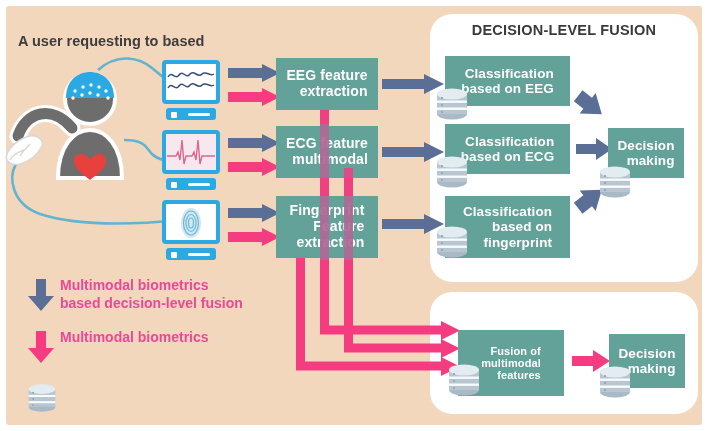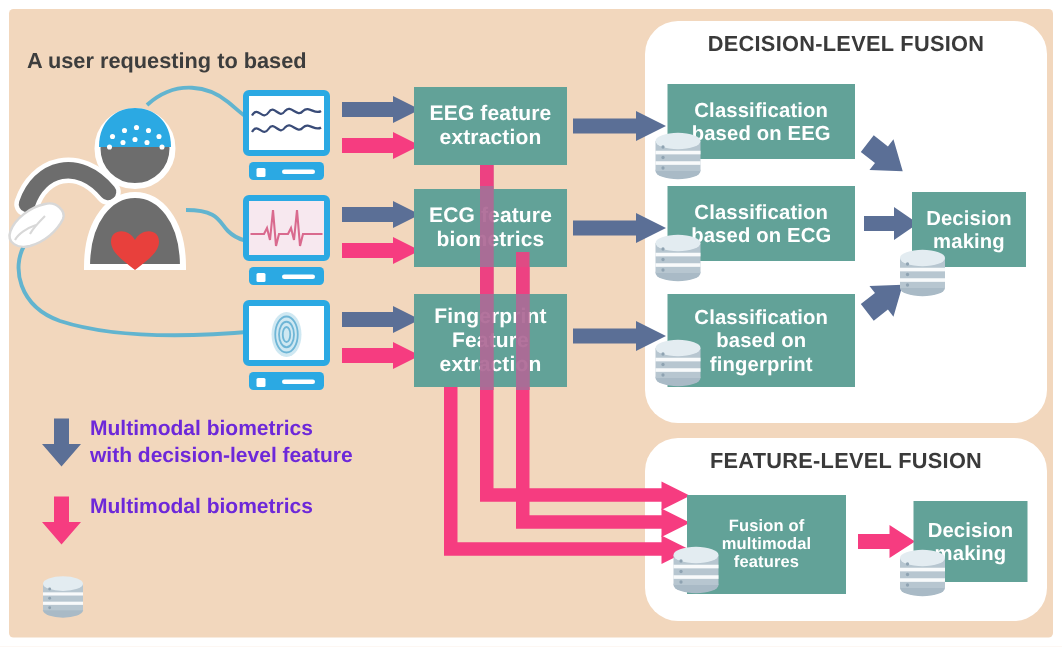--- a/index.html
+++ b/index.html
@@ -20,21 +20,21 @@
   }
 
   
   .abs{position:absolute;}
   .teal-box{
     position:absolute;
     background:#62a298;
     color:#ffffff;
     font-weight:bold;
     display:flex;align-items:center;justify-content:center;
-    text-align:center;
+    text-align:right;
     line-height:1.12;
     letter-spacing:.1px;
     box-sizing:border-box;
   }
   .white-panel{
     position:absolute;
     background:#ffffff;
     border-radius:22px;
   }
   .panel-title{
@@ -73,42 +73,41 @@
 
   
   .arrow{position:absolute;}
 
   
   .cyl{position:absolute;}
 
   
   .legend-text{
     position:absolute;
-    color:#6d28d9;
+    color:#ec4899;
     font-weight:bold;
     line-height:1.28;
   }
   .user-caption{
     position:absolute;
     color:#3d3d3d;
     font-weight:bold;
   }
   svg{display:block;overflow:visible;}
 </style>
 </head>
 <body>
 
 <div id="canvas">
   <div id="board"></div>
 
   <div class="white-panel" style="left:430px;top:14px;width:268px;height:268px;"></div>
   <div class="white-panel" style="left:430px;top:292px;width:268px;height:122px;"></div>
 
   <div class="panel-title" style="left:430px;top:22px;width:268px;font-size:14.5px;">DECISION-LEVEL FUSION</div>
-  <div class="panel-title" style="left:430px;top:300px;width:268px;font-size:14.5px;">FEATURE-LEVEL FUSION</div>
 
   <div class="user-caption" style="left:18px;top:33px;font-size:14.5px;">A user requesting to based</div>
 
   <svg class="abs" style="left:0px;top:44px;width:180px;height:180px;" viewBox="0 0 180 180">
 
     <path d="M98 26 C118 8 140 14 152 24 C162 32 166 38 180 40" fill="none" stroke="#62b4cf" stroke-width="2.6"></path>
 
     <path d="M124 96 C146 96 146 104 152 110 C158 116 166 118 180 118" fill="none" stroke="#62b4cf" stroke-width="2.6"></path>
 
     <path d="M16 120 C8 134 12 160 40 170 C80 183 140 180 180 176" fill="none" stroke="#62b4cf" stroke-width="2.6"></path>
@@ -220,21 +219,21 @@
     <path d="M22.5 0 V130 H168" fill="none" stroke="#f63c80" stroke-width="9"></path>
     <path d="M163 121 L182 130.5 L163 140 Z" fill="#f63c80"></path>
   </svg>
 
   <div class="teal-box" style="left:276px;top:58px;width:102px;height:52px;font-size:14px;">
     <span style="white-space:pre-line;">EEG feature
 extraction</span>
   </div>
   <div class="teal-box" style="left:276px;top:126px;width:102px;height:52px;font-size:14px;">
     <span style="white-space:pre-line;">ECG feature
-biometrics</span>
+multimodal</span>
   </div>
   <div class="teal-box" style="left:276px;top:196px;width:102px;height:62px;font-size:14px;">
     <span style="white-space:pre-line;">Fingerprint
 Feature
 extraction</span>
   </div>
 
   <svg class="abs" style="left:280px;top:110px;width:120px;height:150px;pointer-events:none;" viewBox="0 0 120 150">
     <rect x="40" y="0" width="9" height="150" fill="#f63c80" opacity="0.85"></rect>
     <rect x="40" y="14" width="9" height="54" fill="#7b8aa6" opacity="0.55"></rect>
@@ -360,21 +359,21 @@
     <circle cx="8" cy="12" r="1.1" fill="#8fa3b2"></circle>
       <circle cx="8" cy="19" r="1.1" fill="#8fa3b2"></circle>
     <circle cx="8" cy="26" r="1.1" fill="#8fa3b2"></circle>
   </svg>
 
   <svg class="abs" style="left:28px;top:279px;width:26px;height:32px;" viewBox="0 0 26 32">
     <path d="M8 0 H18 V17 H26 L13 32 L0 17 H8 Z" fill="#5b6f96"></path>
   </svg>
   <div class="legend-text" style="left:60px;top:277px;width:240px;font-size:14px;">
     <div>Multimodal biometrics</div>
-    <div>with decision-level feature</div>
+    <div>based decision-level fusion</div>
   </div>
 
   <svg class="abs" style="left:28px;top:331px;width:26px;height:32px;" viewBox="0 0 26 32">
     <path d="M8 0 H18 V17 H26 L13 32 L0 17 H8 Z" fill="#f63c80"></path>
   </svg>
   <div class="legend-text" style="left:60px;top:329px;width:240px;font-size:14px;">
     <div>Multimodal biometrics</div>
   </div>
 
   <svg class="abs" style="left:26px;top:382px;width:32px;height:32px;" viewBox="0 0 36 36">

